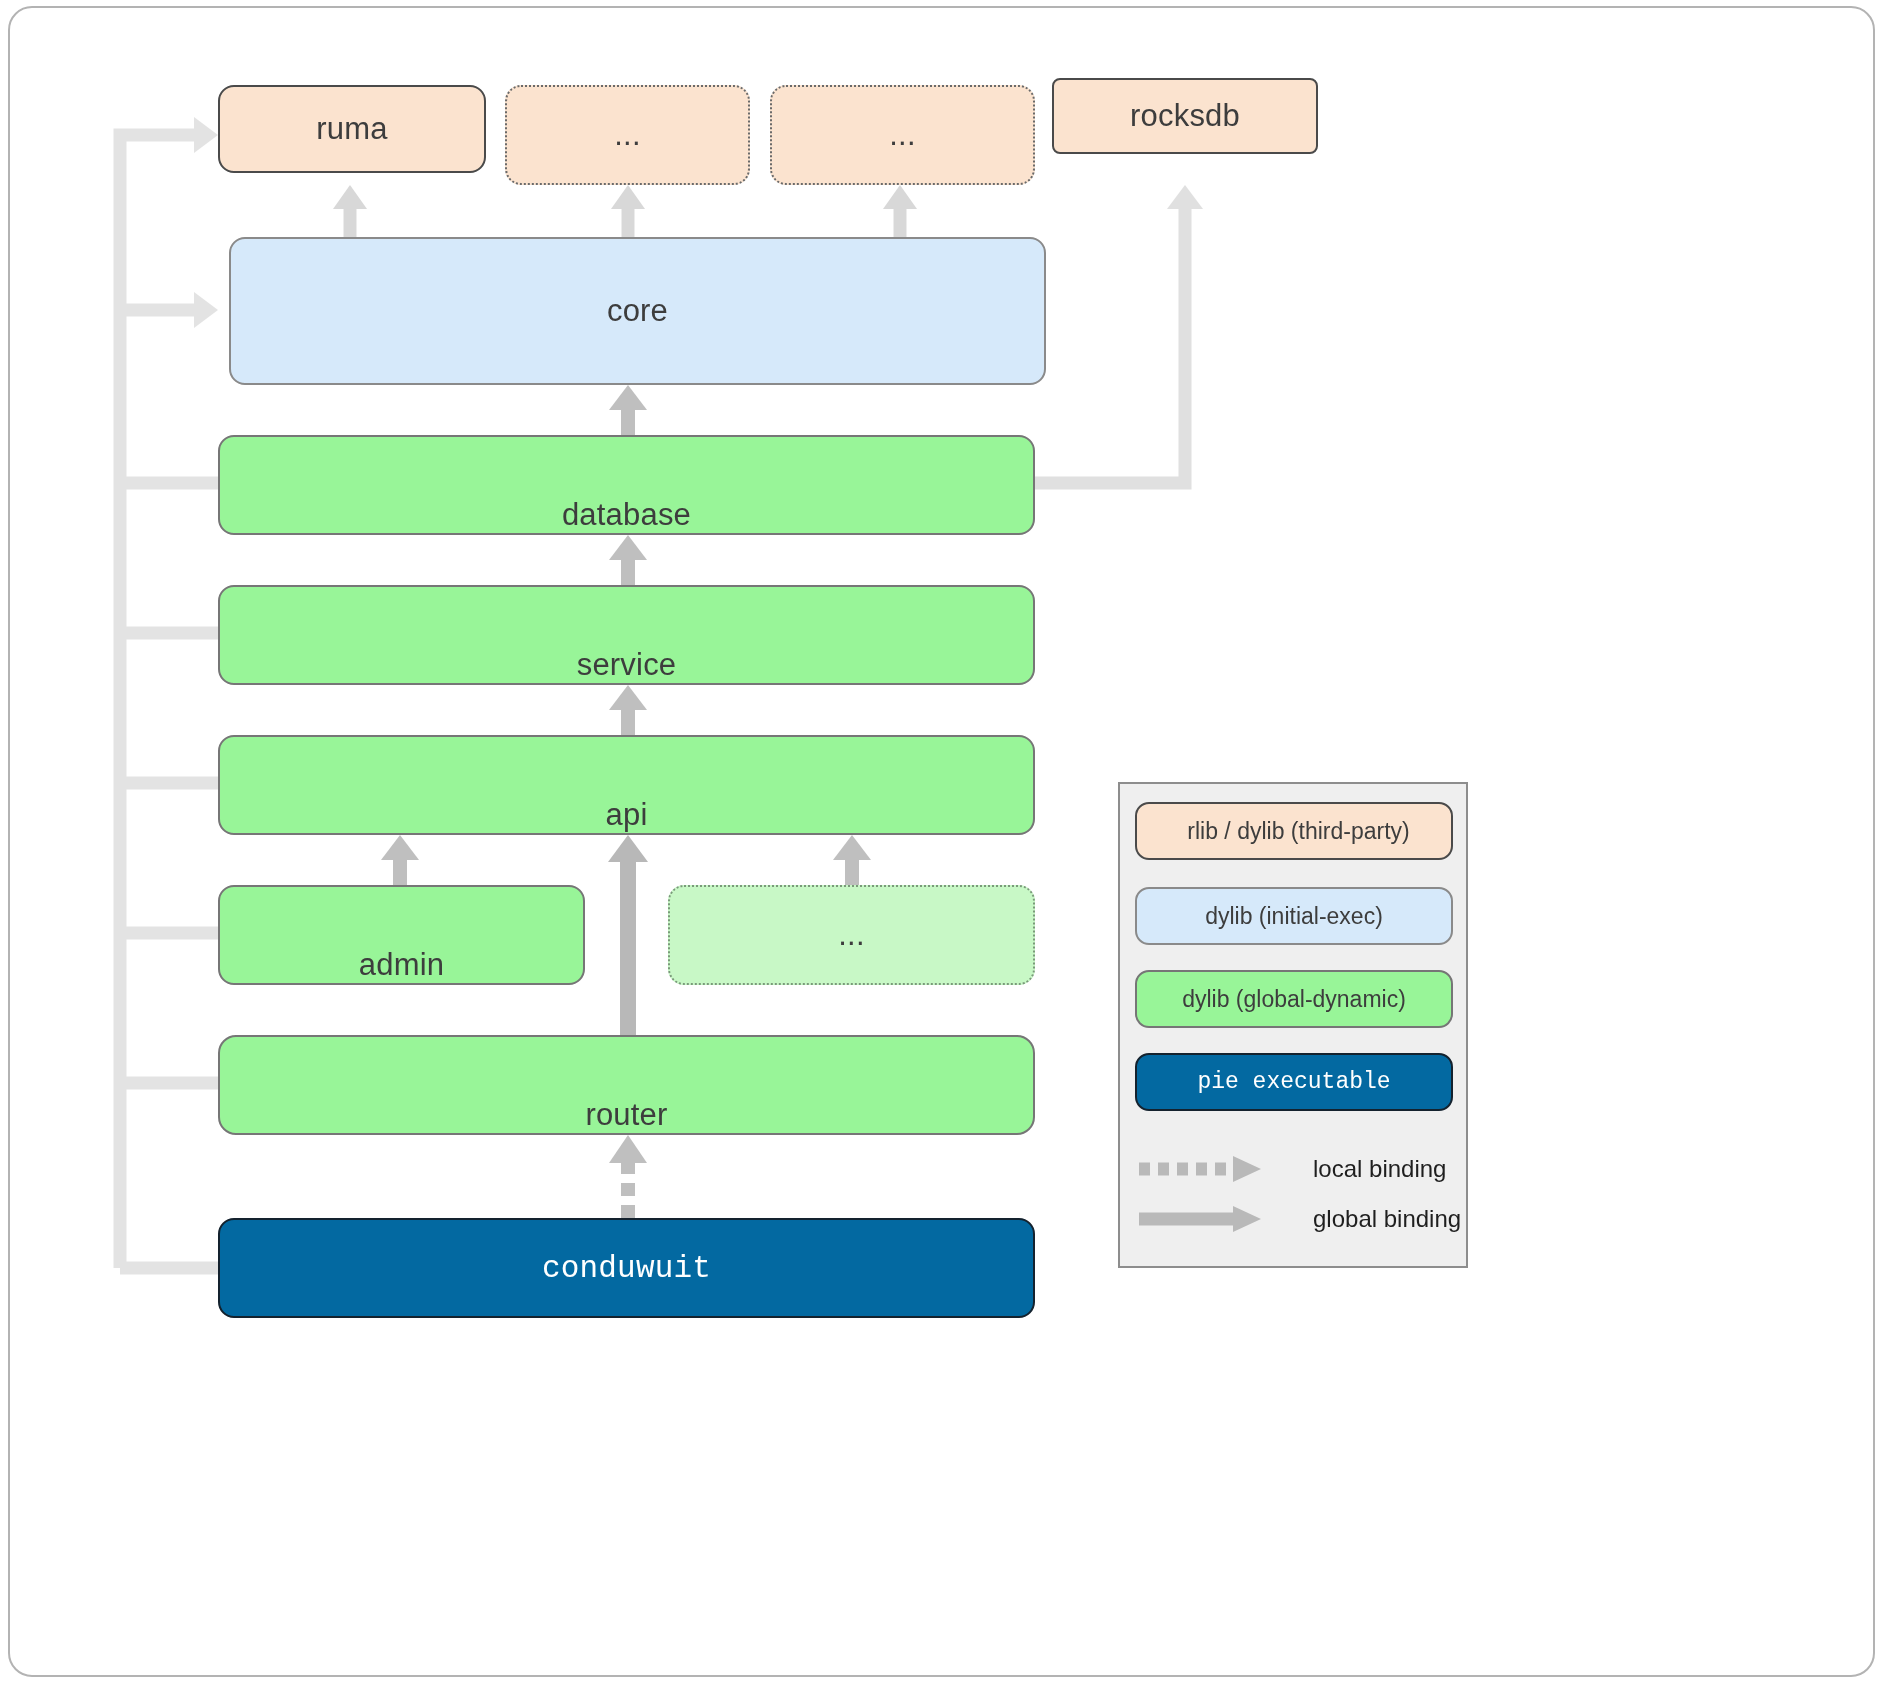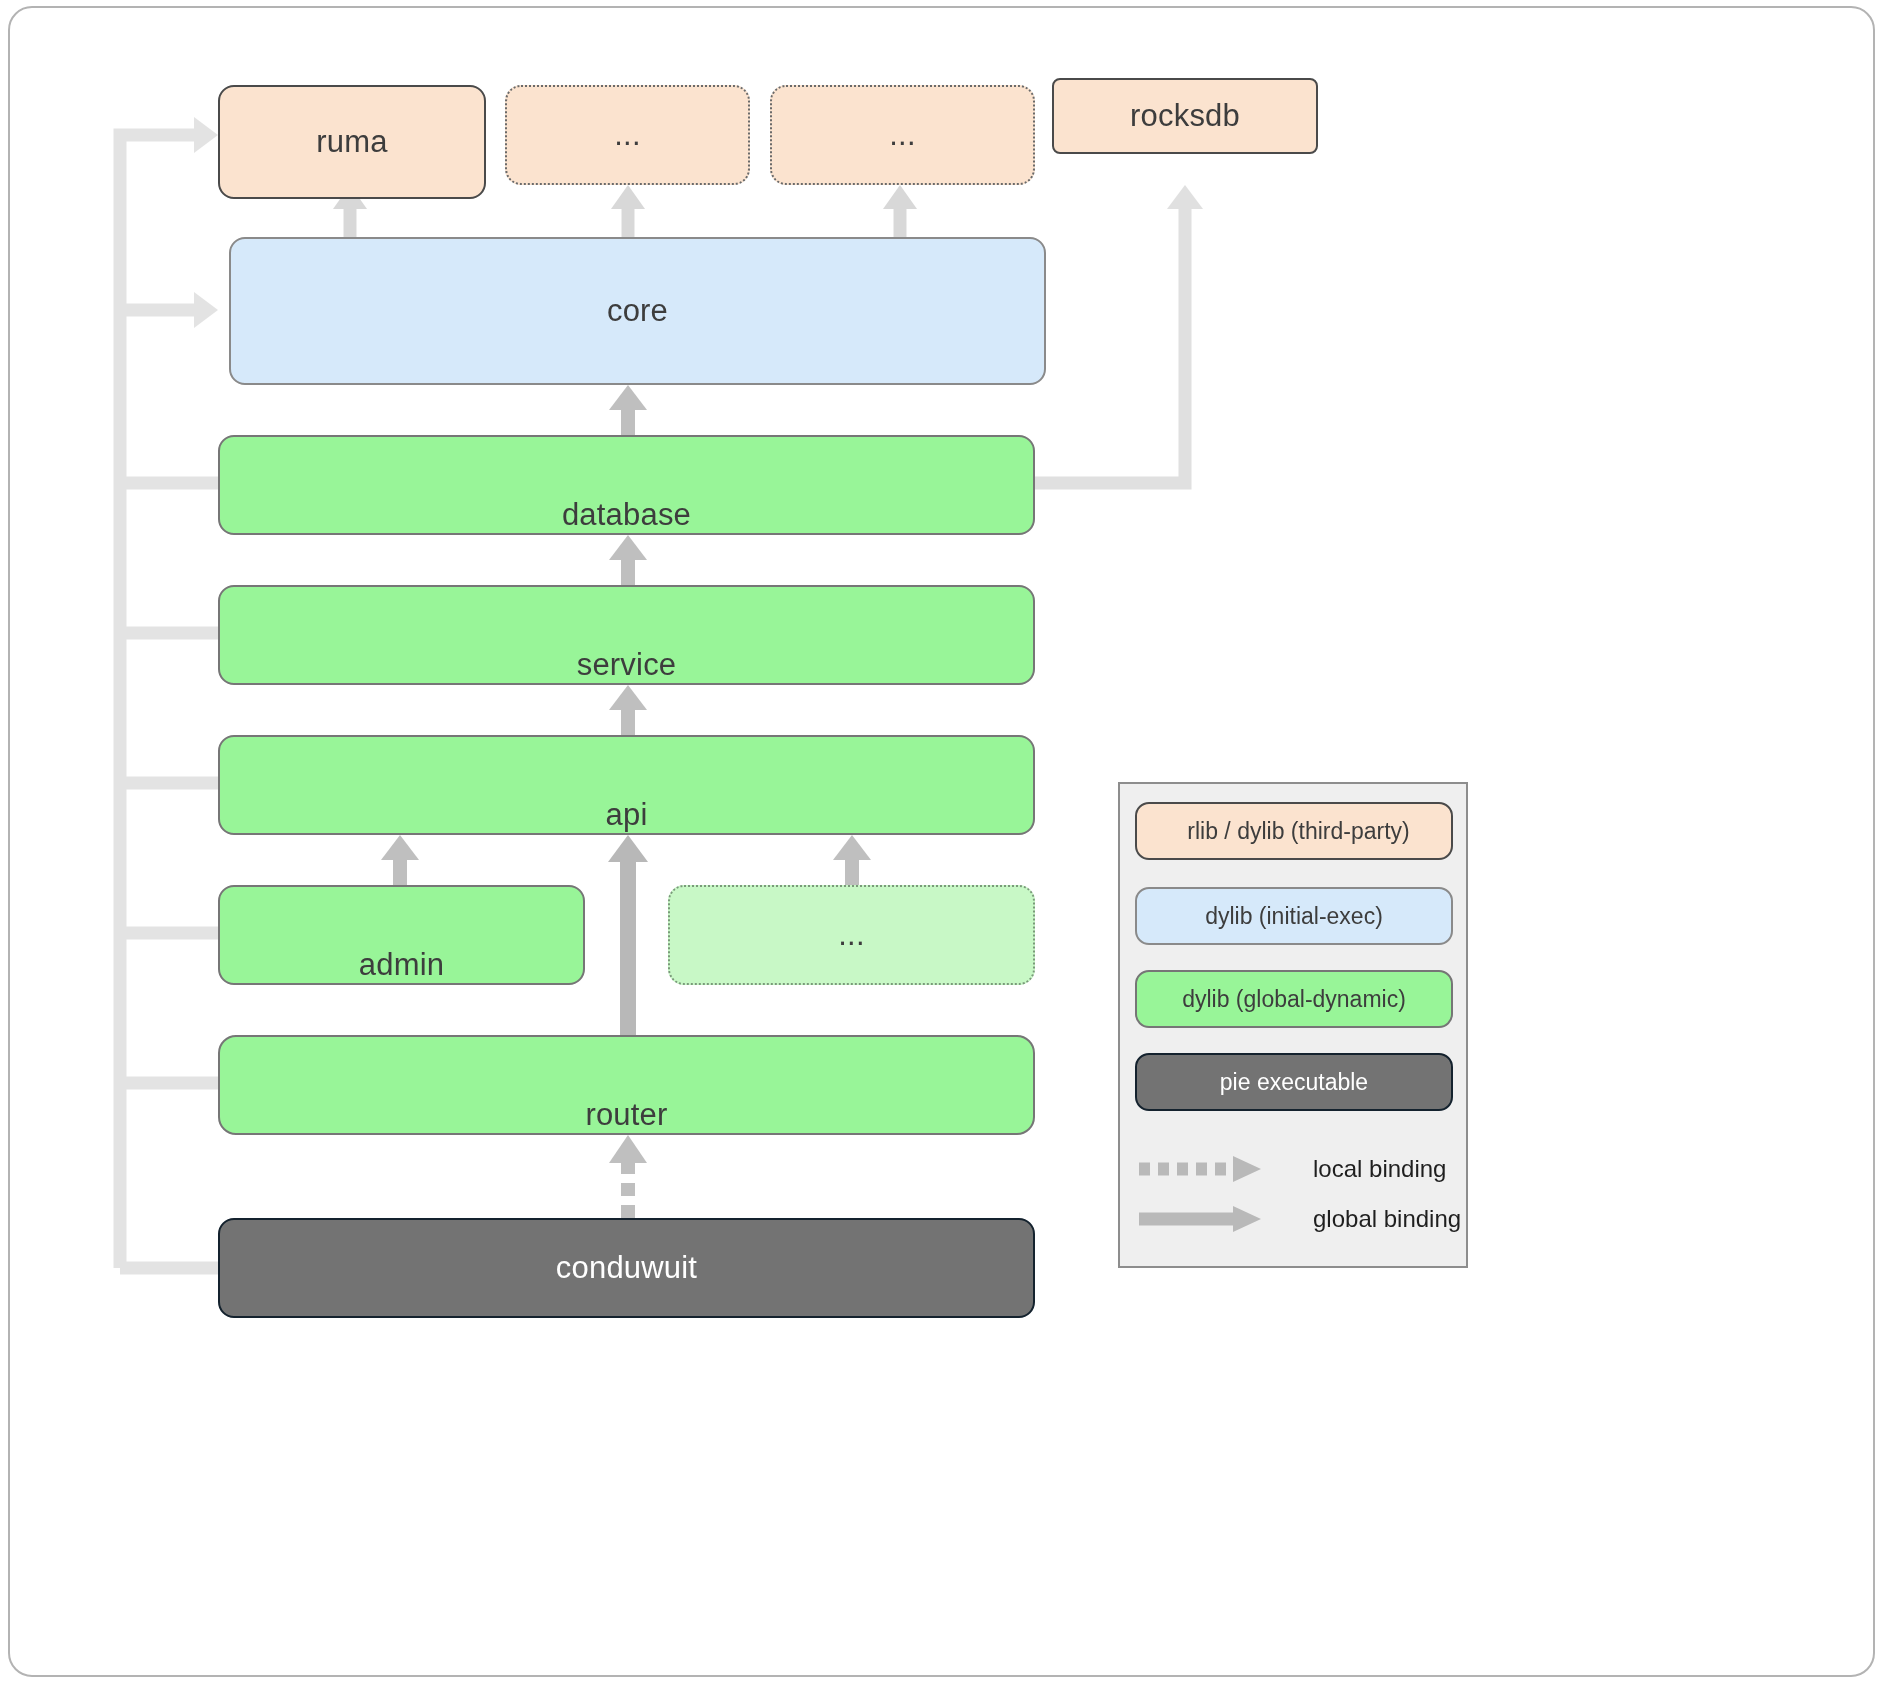--- a/index.html
+++ b/index.html
@@ -36,21 +36,21 @@
     font-size: 31px;
     color: #3d3d3d;
     letter-spacing: 0.2px;
   }
   .node .lbl { pointer-events: none; }
   .peach   { background: #fbe3cf; border: 2px solid #4a4a4a; }
   .peach.dotted { border: 2px dotted #6a6a6a; }
   .blue    { background: #d6e9fa; border: 2px solid #8a8a8a; }
   .green   { background: #98f598; border: 2px solid #767676; align-items: flex-end; }
   .green-light { background: #c8f8c6; border: 2px dotted #7a9a7a; }
-  .navy    { background: #737373; border: 2px solid #14222e; color: #ffffff; }
+  .navy    { background: #0369a1; border: 2px solid #14222e; color: #ffffff; font-family: Liberation Mono, monospace; }
 
   .legend {
     position: absolute;
     left: 1118px; top: 782px;
     width: 350px; height: 486px;
     background: #efefef;
     border: 2px solid #8d8d8d;
     box-sizing: border-box;
   }
   .legend-item {
@@ -146,21 +146,21 @@
     </g>
 
     <g>
       <line x1="628" y1="1218" x2="628" y2="1162" stroke="#bfbfbf" stroke-width="14" stroke-dasharray="13 9"></line>
       <polygon points="609,1163 647,1163 628,1135" fill="#bfbfbf"></polygon>
     </g>
   </svg>
 
   <div class="page-frame"></div>
 
-  <div class="node peach" style="left:218px; top:85px; width:268px; height:114px;">
+  <div class="node peach" style="left:218px; top:85px; width:268px; height:88px;">
     <span class="lbl">ruma</span>
   </div>
   <div class="node peach dotted" style="left:505px; top:85px; width:245px; height:100px;">
     <span class="lbl">...</span>
   </div>
   <div class="node peach dotted" style="left:770px; top:85px; width:265px; height:100px;">
     <span class="lbl">...</span>
   </div>
   <div class="node peach" style="left:1052px; top:78px; width:266px; height:76px;border-radius:8px;">
     <span class="lbl">rocksdb</span>

